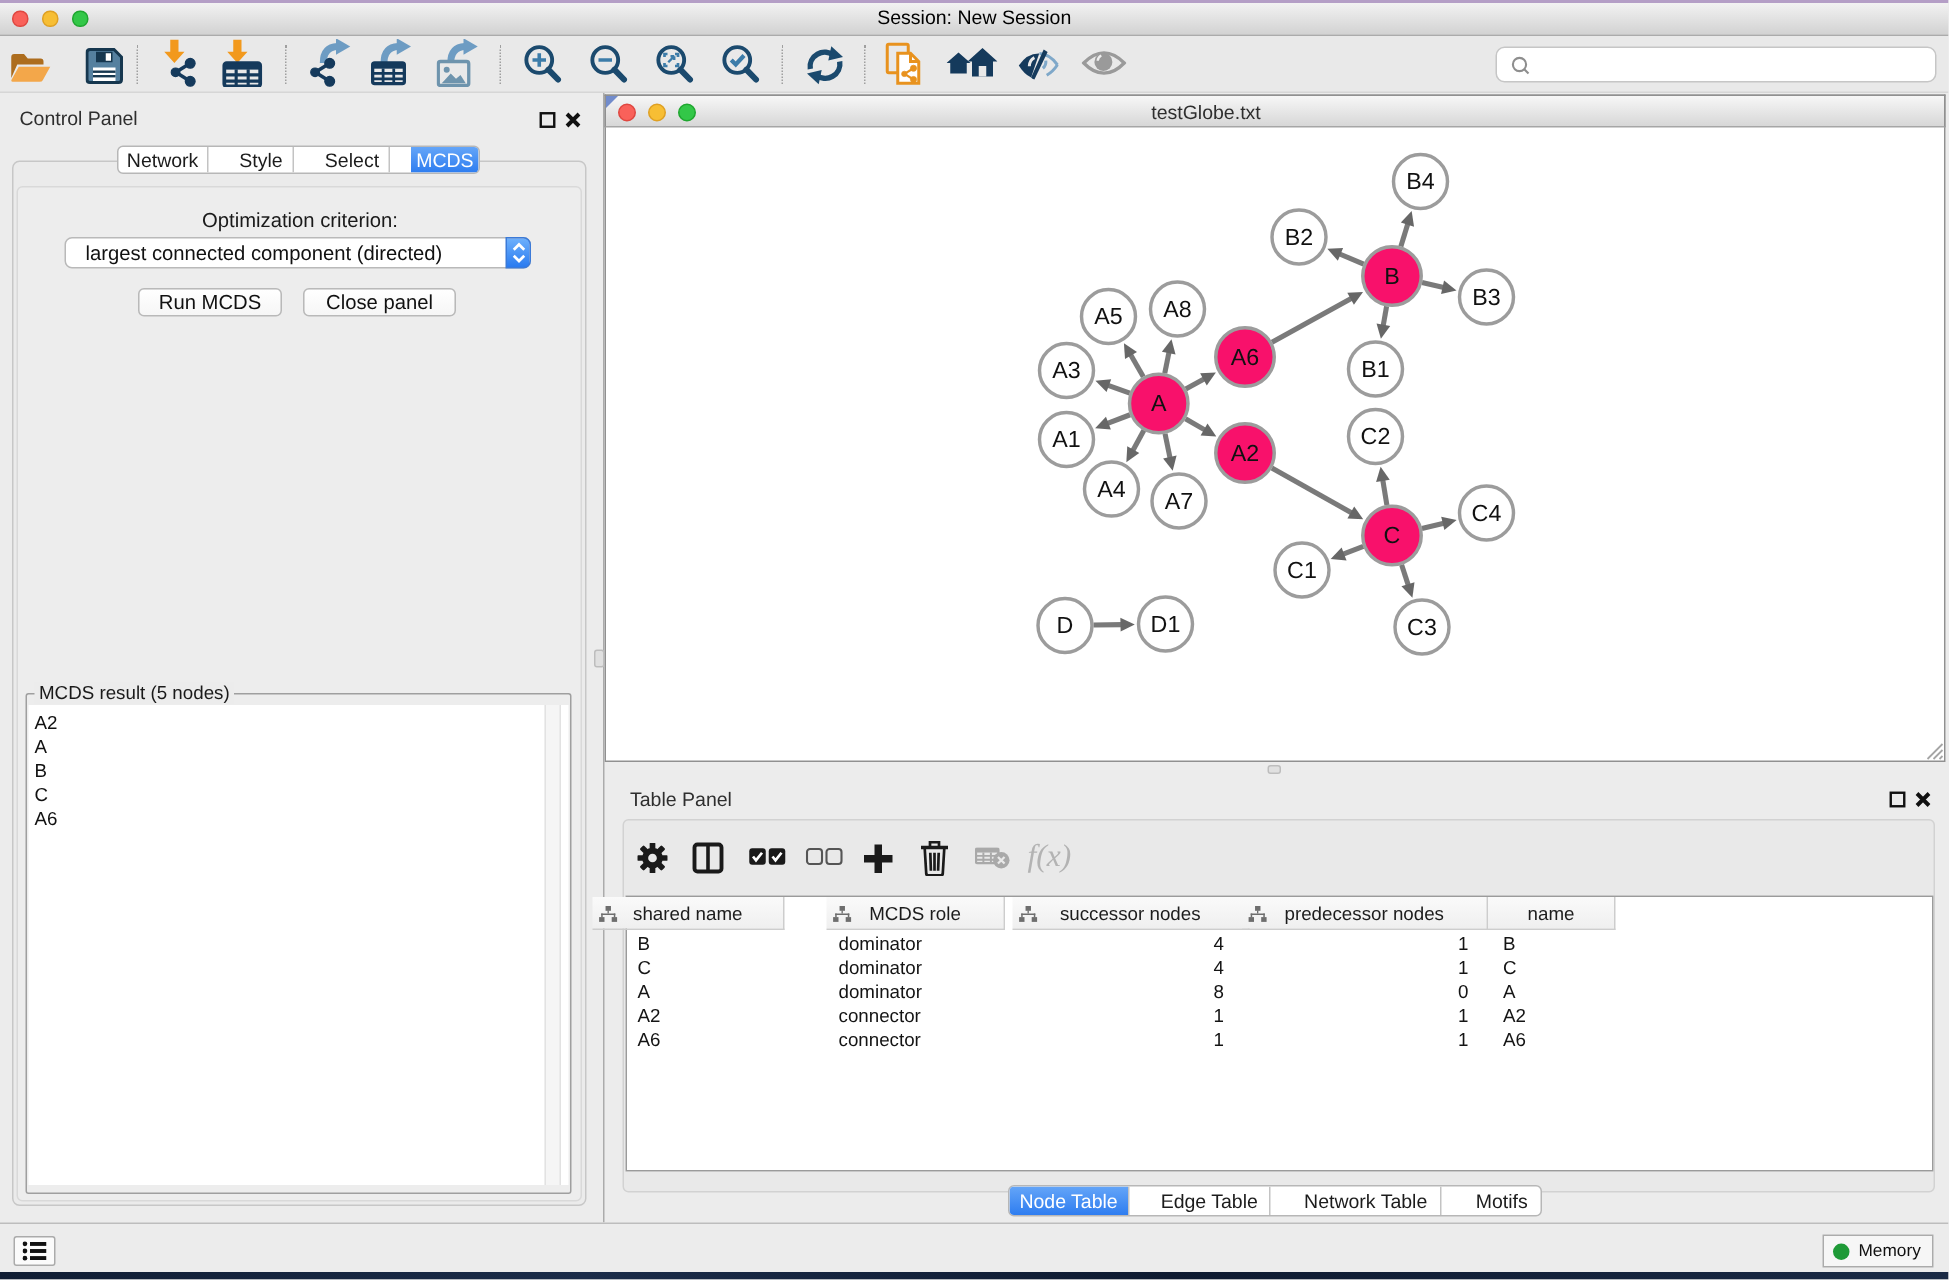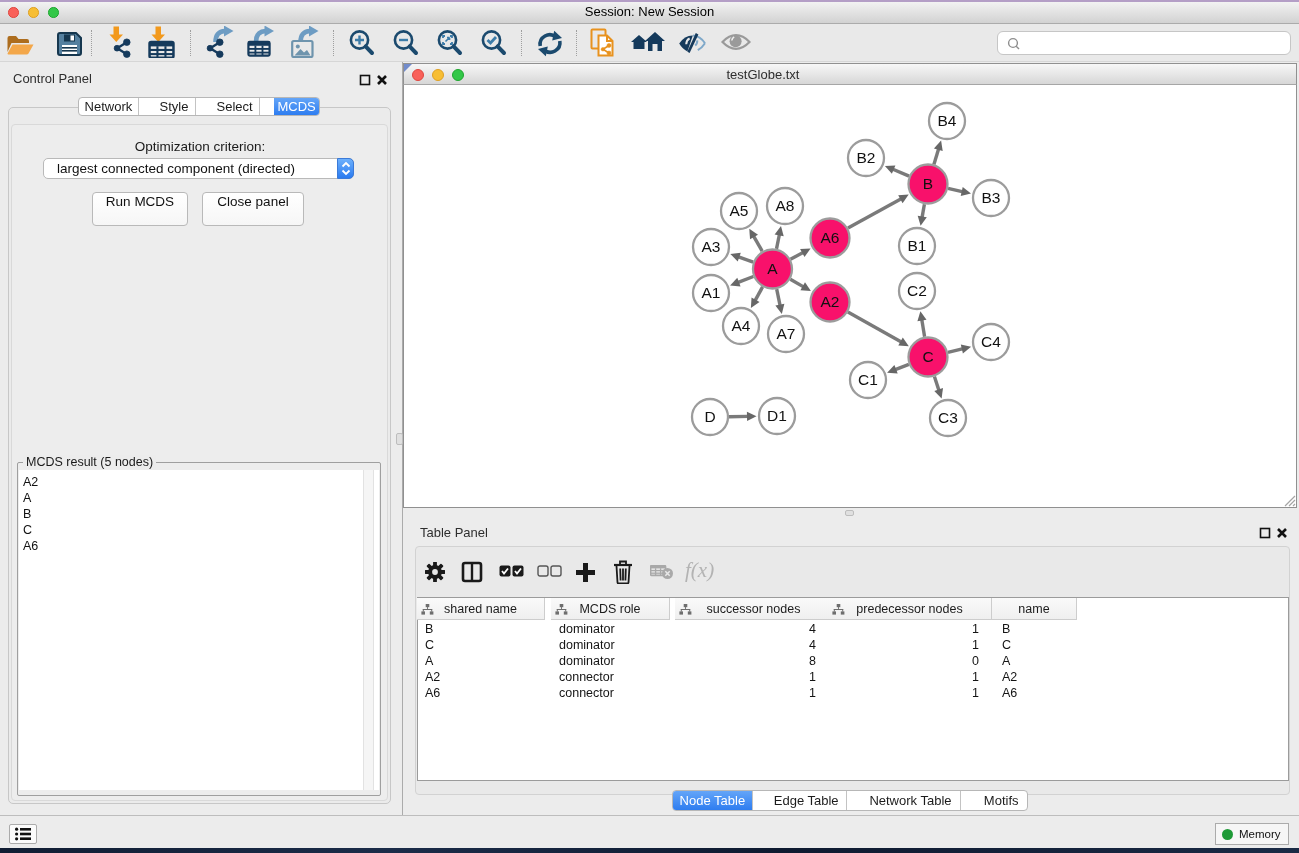--- a/index.html
+++ b/index.html
@@ -18,33 +18,33 @@
 #cptitle { left:13px; top:71px; font-size:13px; color:#2e2e2e; }
 #cpouter { left:8px; top:107px; width:383px; height:697px; border:1px solid #c7c7c7; border-radius:5px; background:#ebebeb; }
 #cpinner { left:11px; top:124px; width:377px; height:677px; border:1px solid #d9d9d9; border-radius:4px; background:#ededed; }
 .tabbar { position:absolute; display:flex; background:#fff; border:1px solid #b7b7b7; border-radius:4px; overflow:hidden;gap:14px; }
 .tabbar .tab { font-size:13px; color:#1c1c1c; text-align:center; border-right:1px solid #c3c3c3; display:flex; align-items:center; justify-content:center; }
 .tabbar .tab:last-child { border-right:none; }
 .tabbar .sel { background:linear-gradient(#64a5f8,#2e7df0); color:#fff; }
 #optlabel { left:43px; top:139px; width:314px; text-align:center; font-size:13.5px; color:#1a1a1a; }
 #dropdown { left:43px; top:158px; width:311px; height:21px; background:#fff; border:1px solid #b9b9b9; border-radius:5px; font-size:13.5px; color:#111; line-height:19px; padding-left:13px; }
 #ddcap { left:337px; top:158px; width:17px; height:21px; border-radius:0 5px 5px 0; background:linear-gradient(#6db0fc,#2a7bf0); border:1px solid #3b7ad8; }
-.btn { position:absolute; height:34px; background:linear-gradient(#ffffff,#f6f6f6); border:1px solid #b9b9b9; border-radius:4px; font-size:13.5px; color:#111; text-align:center; line-height:17px; }
+.btn { position:absolute; height:19px; background:linear-gradient(#ffffff,#f6f6f6); border:1px solid #b9b9b9; border-radius:4px; font-size:13.5px; color:#111; text-align:center; line-height:17px; }
 #fieldset { left:17px; top:462px; width:364px; height:334px; border:1px solid #9f9f9f; border-radius:2px; }
 #fslegend { left:23px; top:455px; background:#ececec; padding:0 3px; font-size:12.5px; color:#1a1a1a; }
 #mcdslist { left:19px; top:470px; padding-top:4px; width:360px; height:320px; background:#fff; font-size:12.5px; color:#111; }
 #mcdslist div { height:16px; line-height:16px; padding-left:4px; }
 #listtrack { left:363px; top:470px; width:11px; height:320px; background:#f5f5f5; border-left:1px solid #e2e2e2; border-right:1px solid #e2e2e2; }
 
 #vdiv { left:402px; top:62px; width:1px; height:753px; background:#ababab; }
 #vhandle { left:396px; top:433px; width:7px; height:12px; background:#e0e0e0; border:1px solid #bdbdbd; border-radius:2px; }
 
 #frame { left:403px; top:63px; width:894px; height:445px; border:1px solid #909090; background:#fff; }
 #frametitle { left:403px; top:63px; width:894px; height:22px; background:linear-gradient(#f7f7f7,#d7d7d7); border:1px solid #909090; border-bottom:1px solid #a6a6a6; }
-#frametext { left:382px; top:67px; width:762px; text-align:center; font-size:13px; color:#2e2e2e; }
+#frametext { left:423px; top:67px; width:762px; text-align:center; font-size:13px; color:#2e2e2e; }
 
 #tptitle { left:420px; top:525px; font-size:13px; color:#2e2e2e; }
 #tpcontainer { left:415px; top:546px; width:875px; height:249px; background:#e9e9e9; border:1px solid #d2d2d2; border-radius:4px; }
 #ttable { left:417px; top:597px; width:872px; height:184px; background:#fff; border:1px solid #9b9b9b; }
 .hcell { position:absolute; top:598px; height:22px; background:linear-gradient(#fafafa,#efefef); border-right:1px solid #cdcdcd; border-bottom:1px solid #cdcdcd; font-size:12.5px; color:#1c1c1c; text-align:center; line-height:22px; }
 .trow { position:absolute; font-size:12.5px; color:#141414; height:16px; line-height:16px; }
 .num { text-align:right; }
 
 #statusbar { left:0; top:815px; width:1299px; height:33px; background:#ececec; border-top:1px solid #bdbdbd; }
 #listbtn { left:9px; top:824px; width:28px; height:20px; background:#fbfbfb; border:1px solid #ababab; border-radius:2px; }
@@ -403,21 +403,21 @@
       <line x1="1" y1="8.6" x2="24" y2="8.6" stroke="#a9a9a9" stroke-width="2"></line>
       <line x1="1" y1="12.6" x2="24" y2="12.6" stroke="#a9a9a9" stroke-width="2"></line>
       <line x1="8.6" y1="5" x2="8.6" y2="16" stroke="#a9a9a9" stroke-width="2"></line>
       <line x1="16.3" y1="5" x2="16.3" y2="16" stroke="#a9a9a9" stroke-width="2"></line>
     </g>
     <circle cx="17.5" cy="8.5" r="5.5" fill="#a9a9a9"></circle>
     <path d="M15.3 6.3 L19.7 10.7 M19.7 6.3 L15.3 10.7" stroke="#e9e9e9" stroke-width="1.5"></path>
   </svg>
 <div class="abs" style="left:685px;top:558px;width:40px;font-family:'Liberation Serif',serif;font-style:italic;font-size:21px;color:#b3b3b3;">f(x)</div>
 <div class="abs" id="ttable"></div>
-<div class="hcell" style="left:417px;width:128px;"><svg width="13" height="11" viewBox="0 0 13 11" style="position:absolute;left:4px;top:6px;">
+<div class="hcell" style="left:395px;width:128px;"><svg width="13" height="11" viewBox="0 0 13 11" style="position:absolute;left:4px;top:6px;">
       <g fill="#6e6e6e">
         <rect x="4.7" y="0" width="3.6" height="3.2"></rect>
         <rect x="0.4" y="7.4" width="3.6" height="3.2"></rect>
         <rect x="8.8" y="7.4" width="3.6" height="3.2"></rect>
         <path d="M6 3 L6.9 3 L6.9 5 L6 5 Z"></path>
         <rect x="1.8" y="5" width="9.4" height="1"></rect>
         <rect x="1.8" y="5" width="1" height="2.6"></rect>
         <rect x="10.2" y="5" width="1" height="2.6"></rect>
       </g>
     </svg>shared name</div>

